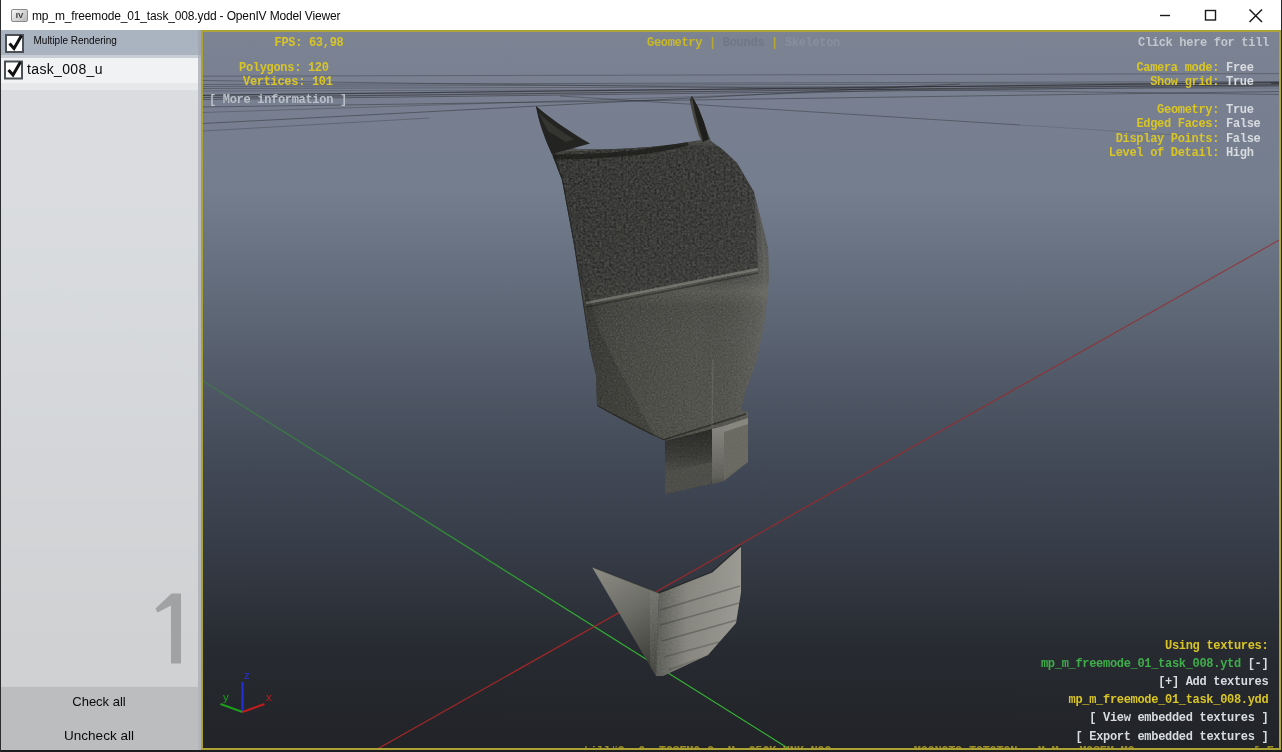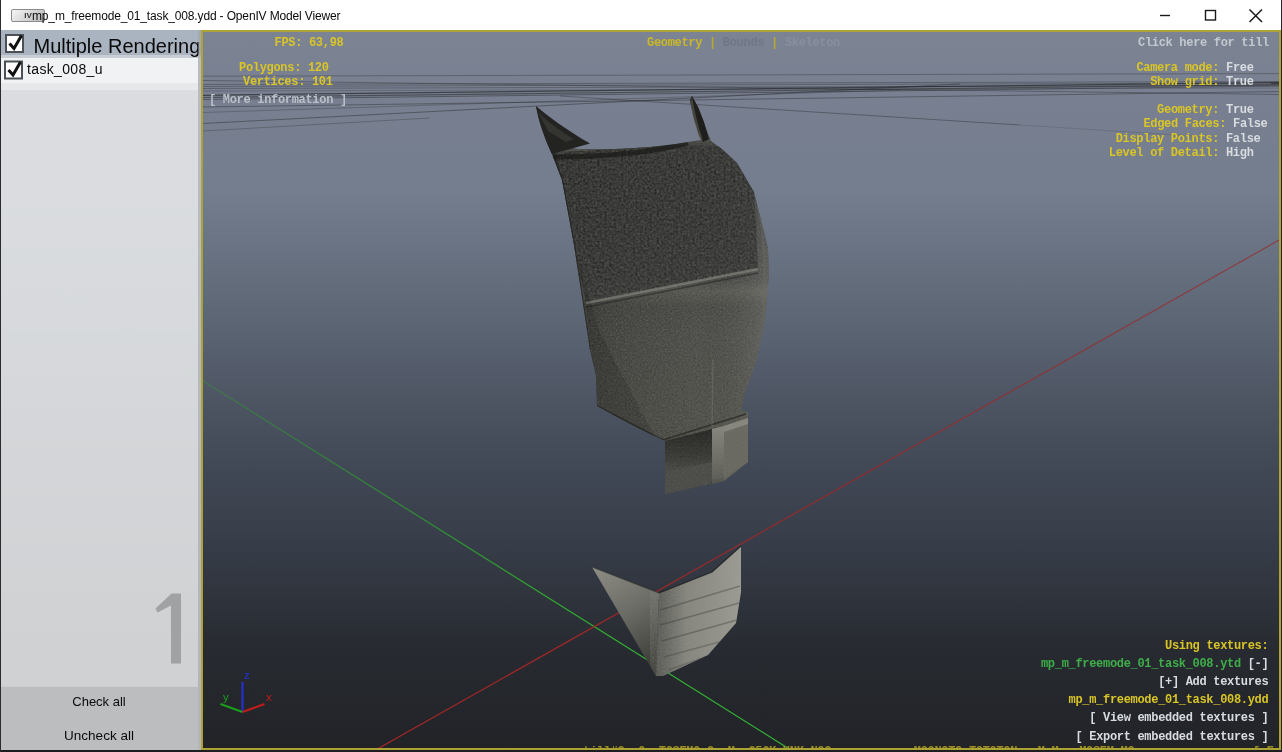--- a/index.html
+++ b/index.html
@@ -179,21 +179,21 @@
 <div class="abs mono yel" style="left:239px;top:62px;">Polygons: 120</div>
 <div class="abs mono yel" style="left:243px;top:76.3px;">Vertices: 101</div>
 <div class="abs mono" style="left:209px;top:93.8px;color:#bac0c8;">[ More information ]</div>
 
 <div class="abs mono" style="left:647px;top:37.3px;"><span style="color:#c9b728">Geometry</span><span style="color:#b8a92e"> | </span><span style="color:#6f7884">Bounds</span><span style="color:#b8a92e"> | </span><span style="color:#87909d">Skeleton</span></div>
 
 <div class="abs mono gry" style="left:1138px;top:37.3px;">Click here for till</div>
 <div class="abs mono" style="left:1136.4px;top:62.2px;"><span class="yel">Camera mode:</span><span class="wht"> Free</span></div>
 <div class="abs mono" style="left:1150.2px;top:75.6px;"><span class="yel">Show grid:</span><span class="wht"> True</span></div>
 <div class="abs mono" style="left:1157.1px;top:104.2px;"><span class="yel">Geometry:</span><span class="wht"> True</span></div>
-<div class="abs mono" style="left:1136.4px;top:118.4px;margin-left:7px;"><span class="yel">Edged Faces:</span><span class="wht"> False</span></div>
+<div class="abs mono" style="left:1136.4px;top:118.4px;"><span class="yel">Edged Faces:</span><span class="wht"> False</span></div>
 <div class="abs mono" style="left:1115.7px;top:132.6px;"><span class="yel">Display Points:</span><span class="wht"> False</span></div>
 <div class="abs mono" style="left:1108.8px;top:146.8px;"><span class="yel">Level of Detail:</span><span class="wht"> High</span></div>
 
 <div class="abs mono yel" style="right:13.6px;top:639.6px;text-align:left;">Using textures:</div>
 <div class="abs mono" style="right:13.6px;top:658.1px;text-align:right;"><span style="color:#3fae4a">mp_m_freemode_01_task_008.ytd</span><span class="wht"> [-]</span></div>
 <div class="abs mono wht" style="right:13.6px;top:676.3px;text-align:right;">[+] Add textures</div>
 <div class="abs mono yel" style="right:13.6px;top:694px;text-align:right;">mp_m_freemode_01_task_008.ydd</div>
 <div class="abs mono wht" style="right:13.6px;top:712.3px;text-align:right;">[ View embedded textures ]</div>
 <div class="abs mono wht" style="right:13.6px;top:730.5px;text-align:right;">[ Export embedded textures ]</div>
 
@@ -211,21 +211,21 @@
 
 <div class="abs" style="left:0;top:57.5px;width:198px;height:25.5px;background:#f1f2f3;"></div>
 <div class="abs" style="left:0;top:83px;width:198px;height:7px;background:#e7e8e9;"></div>
 
 <svg class="abs" style="left:0;top:30px;" width="202" height="60" viewBox="0 30 202 60">
   <rect x="6" y="35" width="17" height="17" fill="#ffffff" stroke="#4a5056" stroke-width="2"></rect>
   <path d="M9.5,43.5 L14,48.5 L21.5,35.5" stroke="#101010" stroke-width="3" fill="none"></path>
   <rect x="5" y="61.5" width="17" height="17" fill="#ffffff" stroke="#4a5056" stroke-width="2"></rect>
   <path d="M8.5,70 L13,75 L20.5,62" stroke="#101010" stroke-width="3" fill="none"></path>
 </svg>
-<div class="abs" style="left:33.5px;top:34.5px;font-size:20px;color:#0a0a0a;">Multiple Rendering</div>
+<div class="abs" style="left:33.5px;top:34.5px;font-size:10px;color:#0a0a0a;">Multiple Rendering</div>
 <div class="abs" style="left:27px;top:61px;font-size:14px;letter-spacing:0.35px;color:#0a0a0a;">task_008_u</div>
 
 <svg class="abs" style="left:150px;top:590px;" width="36" height="78" viewBox="0 0 36 78">
 <path d="M21.5,3.5 L31,3.5 L31,73.5 L21,73.5 L21,15.5 L7.5,22.5 L5.5,18.5 Z" fill="#a0a2a4"></path>
 </svg>
 
 <div class="abs" style="left:0;top:686px;width:198px;height:66px;background:#bcbdbf;border-top:1px solid #cdced0;box-sizing:border-box;"></div>
 <div class="abs" style="left:0;top:694px;width:198px;text-align:center;font-size:13px;color:#0a0a0a;">Check all</div>
 <div class="abs" style="left:0;top:727.5px;width:198px;text-align:center;font-size:13.5px;color:#0a0a0a;">Uncheck all</div>
 
@@ -233,19 +233,19 @@
 
 <div class="abs" style="left:201px;top:30px;width:1079px;height:1.5px;background:#aca236;"></div>
 <div class="abs" style="left:201px;top:30px;width:2px;height:720px;background:#aca236;"></div>
 <div class="abs" style="left:1278.5px;top:30px;width:2px;height:720px;background:#aca236;"></div>
 <div class="abs" style="left:201px;top:747.8px;width:1079.5px;height:2.2px;background:#aca236;"></div>
 <div class="abs" style="left:0;top:750px;width:1282px;height:2px;background:#1d1e20;"></div>
 <div class="abs" style="left:1280.5px;top:0;width:1.5px;height:752px;background:#24262a;"></div>
 <div class="abs" style="left:0;top:0;width:1px;height:752px;background:#2a2c30;"></div>
 
 <div class="abs" style="left:1px;top:0;width:1279.5px;height:30px;background:#ffffff;"></div>
-<div class="abs" style="left:11px;top:8.5px;width:34px;height:13px;background:linear-gradient(135deg,#f5f5f5,#b9b9b9);border:1px solid #8a8a8a;border-radius:2px;box-sizing:border-box;text-align:center;font-size:8px;line-height:11px;font-weight:bold;color:#333;">IV</div>
+<div class="abs" style="left:11px;top:8.5px;width:17px;height:13px;background:linear-gradient(135deg,#f5f5f5,#b9b9b9);border:1px solid #8a8a8a;border-radius:2px;box-sizing:border-box;text-align:center;font-size:8px;line-height:11px;font-weight:bold;color:#333;">IV</div>
 <div class="abs" style="left:32px;top:8.5px;font-size:12px;letter-spacing:-0.15px;color:#0a0a0a;">mp_m_freemode_01_task_008.ydd - OpenIV Model Viewer</div>
 <svg class="abs" style="left:1150px;top:0;" width="132" height="30" viewBox="0 0 132 30">
   <line x1="10" y1="15.5" x2="20" y2="15.5" stroke="#1a1a1a" stroke-width="1.4"></line>
   <rect x="55.5" y="10.5" width="10" height="9.5" fill="none" stroke="#1a1a1a" stroke-width="1.4"></rect>
   <path d="M99.5,9.5 L112,22 M112,9.5 L99.5,22" stroke="#1a1a1a" stroke-width="1.5"></path>
 </svg>
 
 </body></html>

